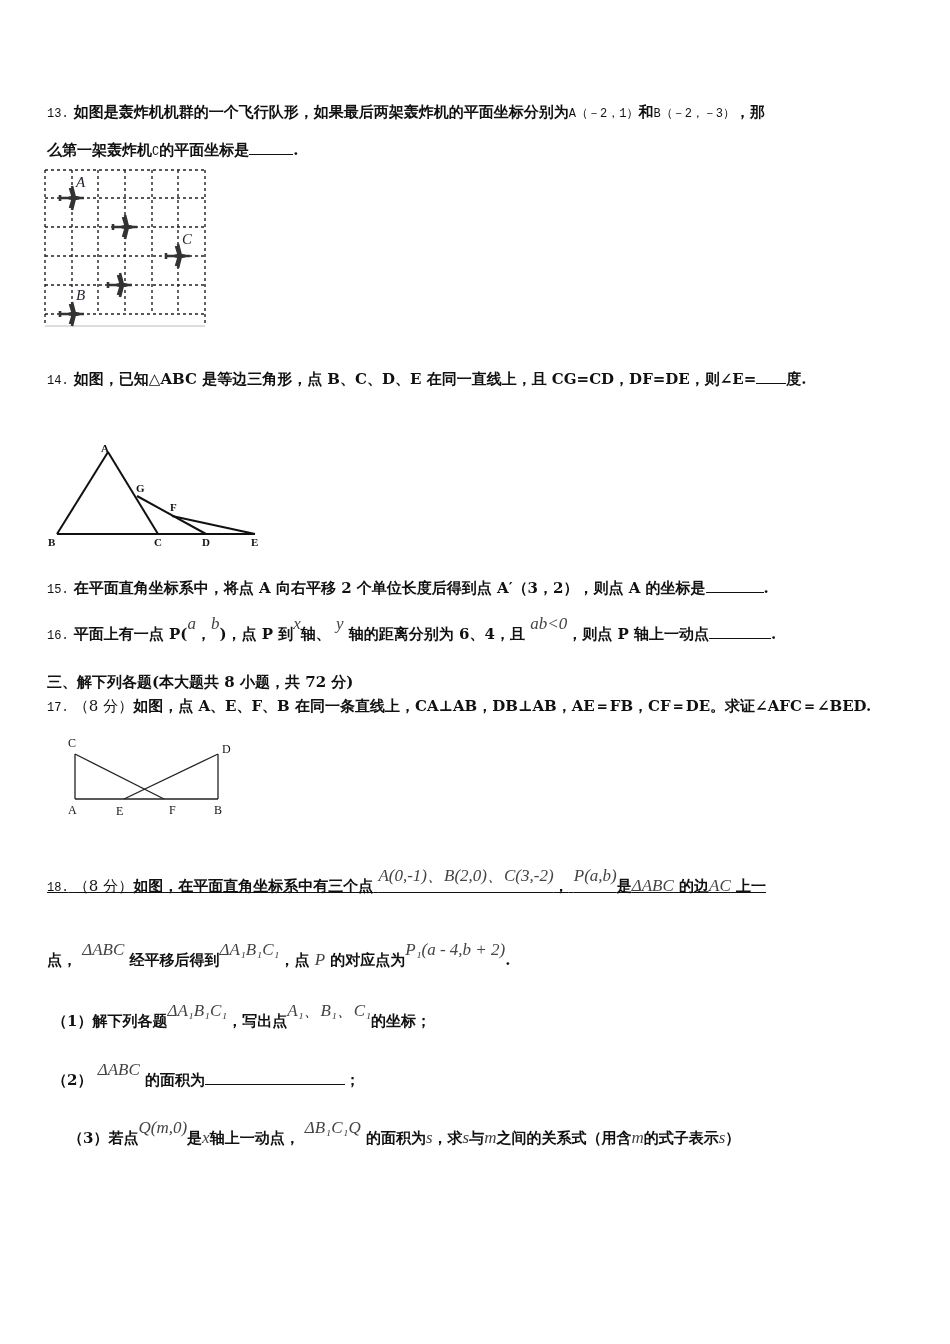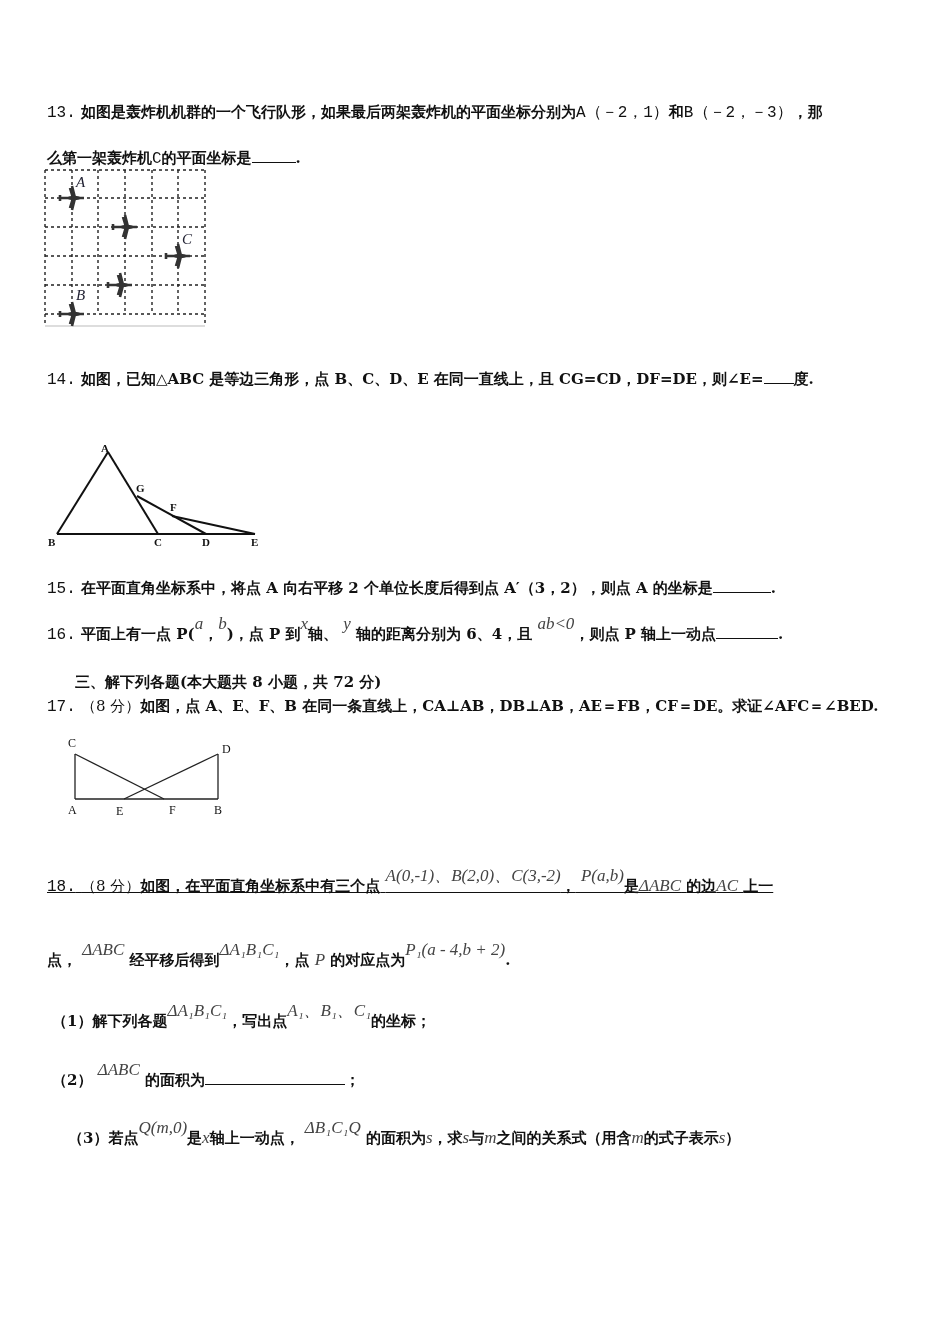--- a/index.html
+++ b/index.html
@@ -1,35 +1,35 @@
 <!DOCTYPE html>
 <html><head>
 <meta charset="utf-8">
 <style>
   html, body { margin:0; padding:0; background:#ffffff; }
   body { width:950px; height:1344px; position:relative; overflow:hidden;
          font-family:"DejaVu Serif", "Liberation Serif", serif; color:#111; }
   .line { position:absolute; left:47px; font-size:15px; font-weight:bold; white-space:nowrap; line-height:20px; }
-  .qnum { font-weight:normal; font-family:"Liberation Mono", monospace; font-size:16px; }
+  .qnum { font-weight:normal; font-family:"Liberation Mono", monospace; font-size:12px; }
   .normal { font-weight:normal; }
   .math { font-family:"Liberation Serif", serif; font-style:italic; font-weight:normal; color:#444; font-size:17px; }
   .sup { position:relative; top:-10px; }
   .blank { display:inline-block; border-bottom:1.5px solid #111; height:14px; vertical-align:baseline; }
   .fig { position:absolute; }
   .fig svg { display:block; }
   .lbl { font-family:"Liberation Serif", serif; }
 </style>
 </head>
 <body>
 
 <div class="line" style="top:102px;">
   <span class="qnum">13.</span>
   <span>如图是轰炸机机群的一个飞行队形，如果最后两架轰炸机的平面坐标分别为</span><span class="qnum">A（－2，1）</span><span>和</span><span class="qnum">B（－2，－3）</span><span>，那</span>
 </div>
-<div class="line" style="top:140px;margin-top:8px;">
+<div class="line" style="top:140px;">
   <span>么第一架轰炸机</span><span class="qnum">C</span><span>的平面坐标是</span><span class="blank" style="width:44px;"></span><span>.</span>
 </div>
 
 <div class="fig" style="left:44px; top:168px;">
   <svg width="165" height="162" viewBox="0 0 165 162">
     <g stroke="#222" stroke-width="1.4" stroke-dasharray="3,3" fill="none">
       <line x1="1" y1="2" x2="161" y2="2"></line>
       <line x1="1" y1="30" x2="161" y2="30"></line>
       <line x1="1" y1="59" x2="161" y2="59"></line>
       <line x1="1" y1="88" x2="161" y2="88"></line>
@@ -98,21 +98,21 @@
 <div class="line" style="top:578px;text-align:right;">
   <span class="qnum">15.</span>
   <span>在平面直角坐标系中，将点 A 向右平移 2 个单位长度后得到点 A′（3，2），则点  A 的坐标是</span><span class="blank" style="width:58px;"></span><span>.</span>
 </div>
 
 <div class="line" style="top:624px;">
   <span class="qnum">16.</span>
   <span>平面上有一点 P(</span><span class="math sup">a</span><span>，</span><span class="math sup">b</span><span>)，点 P 到</span><span class="math sup">x</span><span>轴、</span>&nbsp;<span class="math sup">y</span>&nbsp;<span>轴的距离分别为 6、4，且</span>&nbsp;<span class="math sup">ab&lt;0</span><span>，则点 P 轴上一动点</span><span class="blank" style="width:62px;"></span><span>.</span>
 </div>
 
-<div class="line" style="top:672px;margin-left:28px;">三、解下列各题(本大题共 8 小题，共 72 分)</div>
+<div class="line" style="top:672px;">三、解下列各题(本大题共 8 小题，共 72 分)</div>
 
 <div class="line" style="top:696px;">
   <span class="qnum">17.</span>
   <span class="normal">（8 分）</span><span>如图，点 A、E、F、B 在同一条直线上，CA⊥AB，DB⊥AB，AE＝FB，CF＝DE。求证∠AFC＝∠BED.</span>
 </div>
 
 <div class="fig" style="left:60px; top:736px;">
   <svg width="180" height="85" viewBox="0 0 180 85">
     <g stroke="#222" stroke-width="1.3" fill="none">
       <line x1="15" y1="18" x2="15" y2="63"></line>

